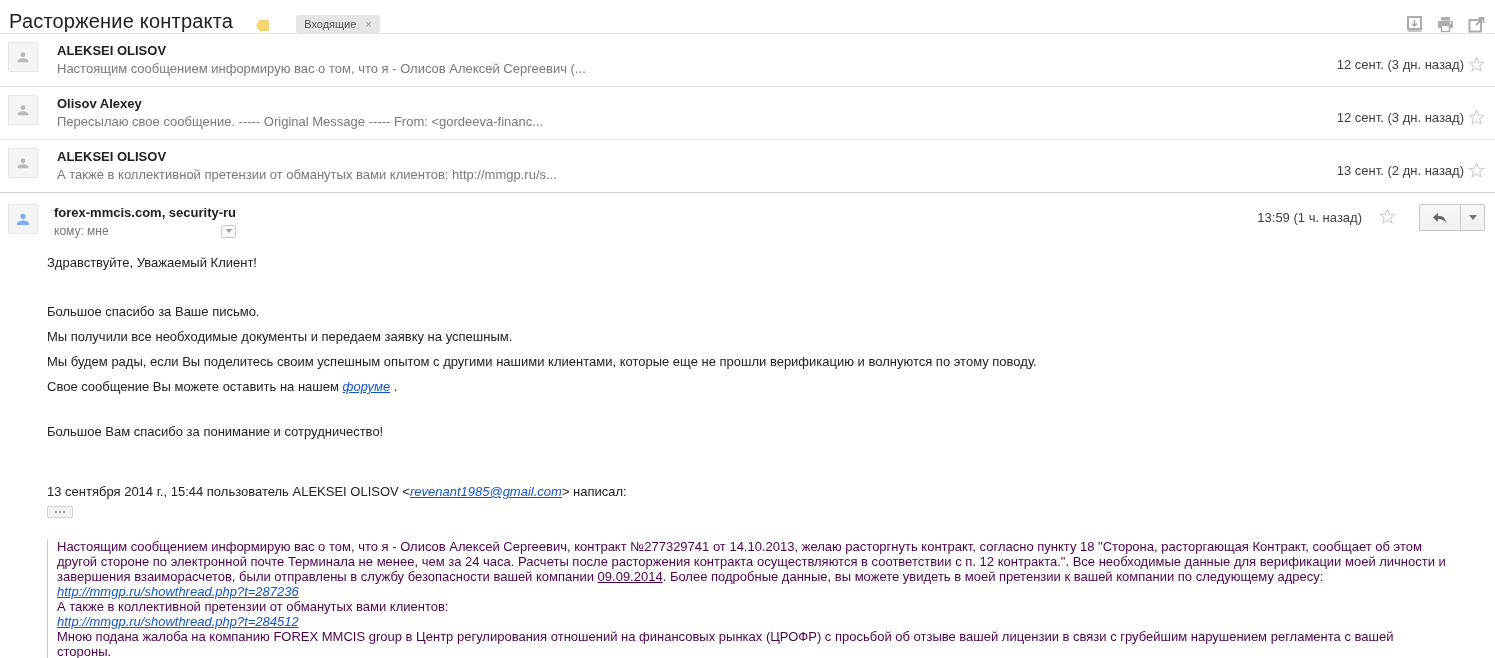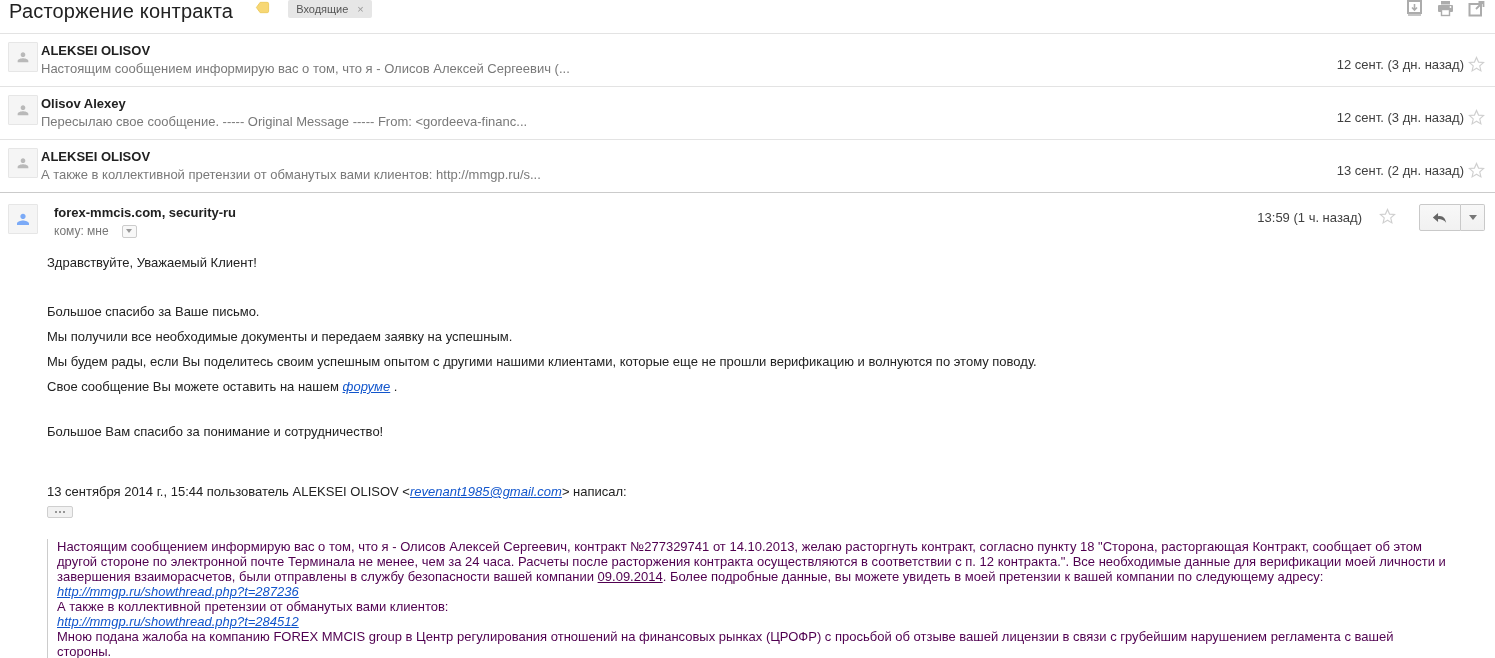--- a/index.html
+++ b/index.html
@@ -4,48 +4,48 @@
 <style>
   * { margin:0; padding:0; box-sizing:border-box; }
   html,body { background:#fff; }
   body {
     font-family:"Liberation Sans","DejaVu Sans",sans-serif;
     width:1495px; height:658px; overflow:hidden; color:#222;
   }
   .page { width:1495px; height:658px; background:#fff; position:relative; }
 
   
-  .thread-header { height:33px; display:flex; align-items:flex-start; padding:0 10px 0 9px; }
+  .thread-header { height:33px; display:flex; align-items:flex-end; padding:0 10px 0 9px; }
   .subject { font-size:20px; font-weight:400; color:#212121; letter-spacing:.2px; }
   .label-tag { margin-left:22px; display:inline-block; line-height:0; cursor:pointer; }
-  .chip { margin-left:18px; background:#e6e6e6; border-radius:2px; padding:3px 8px;
+  .chip { margin-left:26px; background:#e6e6e6; border-radius:2px; padding:3px 8px;
           font-size:11px; color:#555; display:inline-flex; align-items:center; gap:9px; cursor:pointer; }
   .chip .x { color:#999; font-size:11px; cursor:pointer; }
   .header-icons { margin-left:auto; display:flex; gap:14px; align-items:center; }
   .hicon { width:17px; height:17px; cursor:pointer; opacity:.85; }
 
   
   .rows { border-top:1px solid #e3e3e3; }
   .msg-row { height:53px; border-bottom:1px solid #e3e3e3; display:flex; padding:8px 10px 0 8px; cursor:pointer; background:#fff; }
   .msg-row.last { border-bottom:1px solid #cbcbcb; }
   .avatar { width:30px; height:30px; background:#f5f5f5; border:1px solid #e6e6e6; border-radius:1px;
             display:flex; align-items:center; justify-content:center; flex:0 0 auto; }
-  .row-main { margin-left:3px; overflow:hidden; }
+  .row-main { margin-left:19px; overflow:hidden; }
   .sender { font-size:13px; font-weight:bold; color:#212121; line-height:17px; }
   .snippet { font-size:13px; color:#797979; line-height:19px; white-space:nowrap; }
   .row-right { margin-left:auto; display:flex; align-items:center; gap:4px; padding-top:1px; flex:0 0 auto; }
   .date { font-size:13px; color:#404040; white-space:nowrap; line-height:17px; }
   .star { width:17px; height:17px; cursor:pointer; margin-top:-1px; }
 
   
   .exp-header { display:flex; padding:11px 10px 0 8px; }
   .exp-avatar { width:30px; height:30px; background:#f5f5f5; border:1px solid #e6e6e6; border-radius:1px;
                 display:flex; align-items:center; justify-content:center; flex:0 0 auto; }
   .exp-main { margin-left:16px; }
-  .to-line { font-size:12px; color:#777; margin-top:3px; display:flex; align-items:center; gap:13px; }
+  .to-line { font-size:12px; color:#777; margin-top:3px; display:flex; align-items:center; gap:13px;justify-content:space-between; }
   .dd-box { width:15px; height:13px; border:1px solid #ccc; border-radius:2px; background:#f8f8f8;
             display:inline-flex; align-items:center; justify-content:center; cursor:pointer; }
   .dd-caret { width:0; height:0; border-left:3px solid transparent; border-right:3px solid transparent; border-top:4px solid #9a9a9a; }
   .exp-right { margin-left:auto; display:flex; align-items:flex-start; gap:17px; }
   .time { font-size:13px; color:#404040; white-space:nowrap; line-height:17px; padding-top:5px; }
   .exp-right .star { margin-top:4px; }
   .btn-group { display:flex; margin-left:6px; }
   .btn { height:27px; border:1px solid #c9c9c9; background:linear-gradient(#f8f8f8,#f1f1f1);
          display:flex; align-items:center; justify-content:center; cursor:pointer; }
   .btn.reply { width:42px; border-radius:2px 0 0 2px; }

